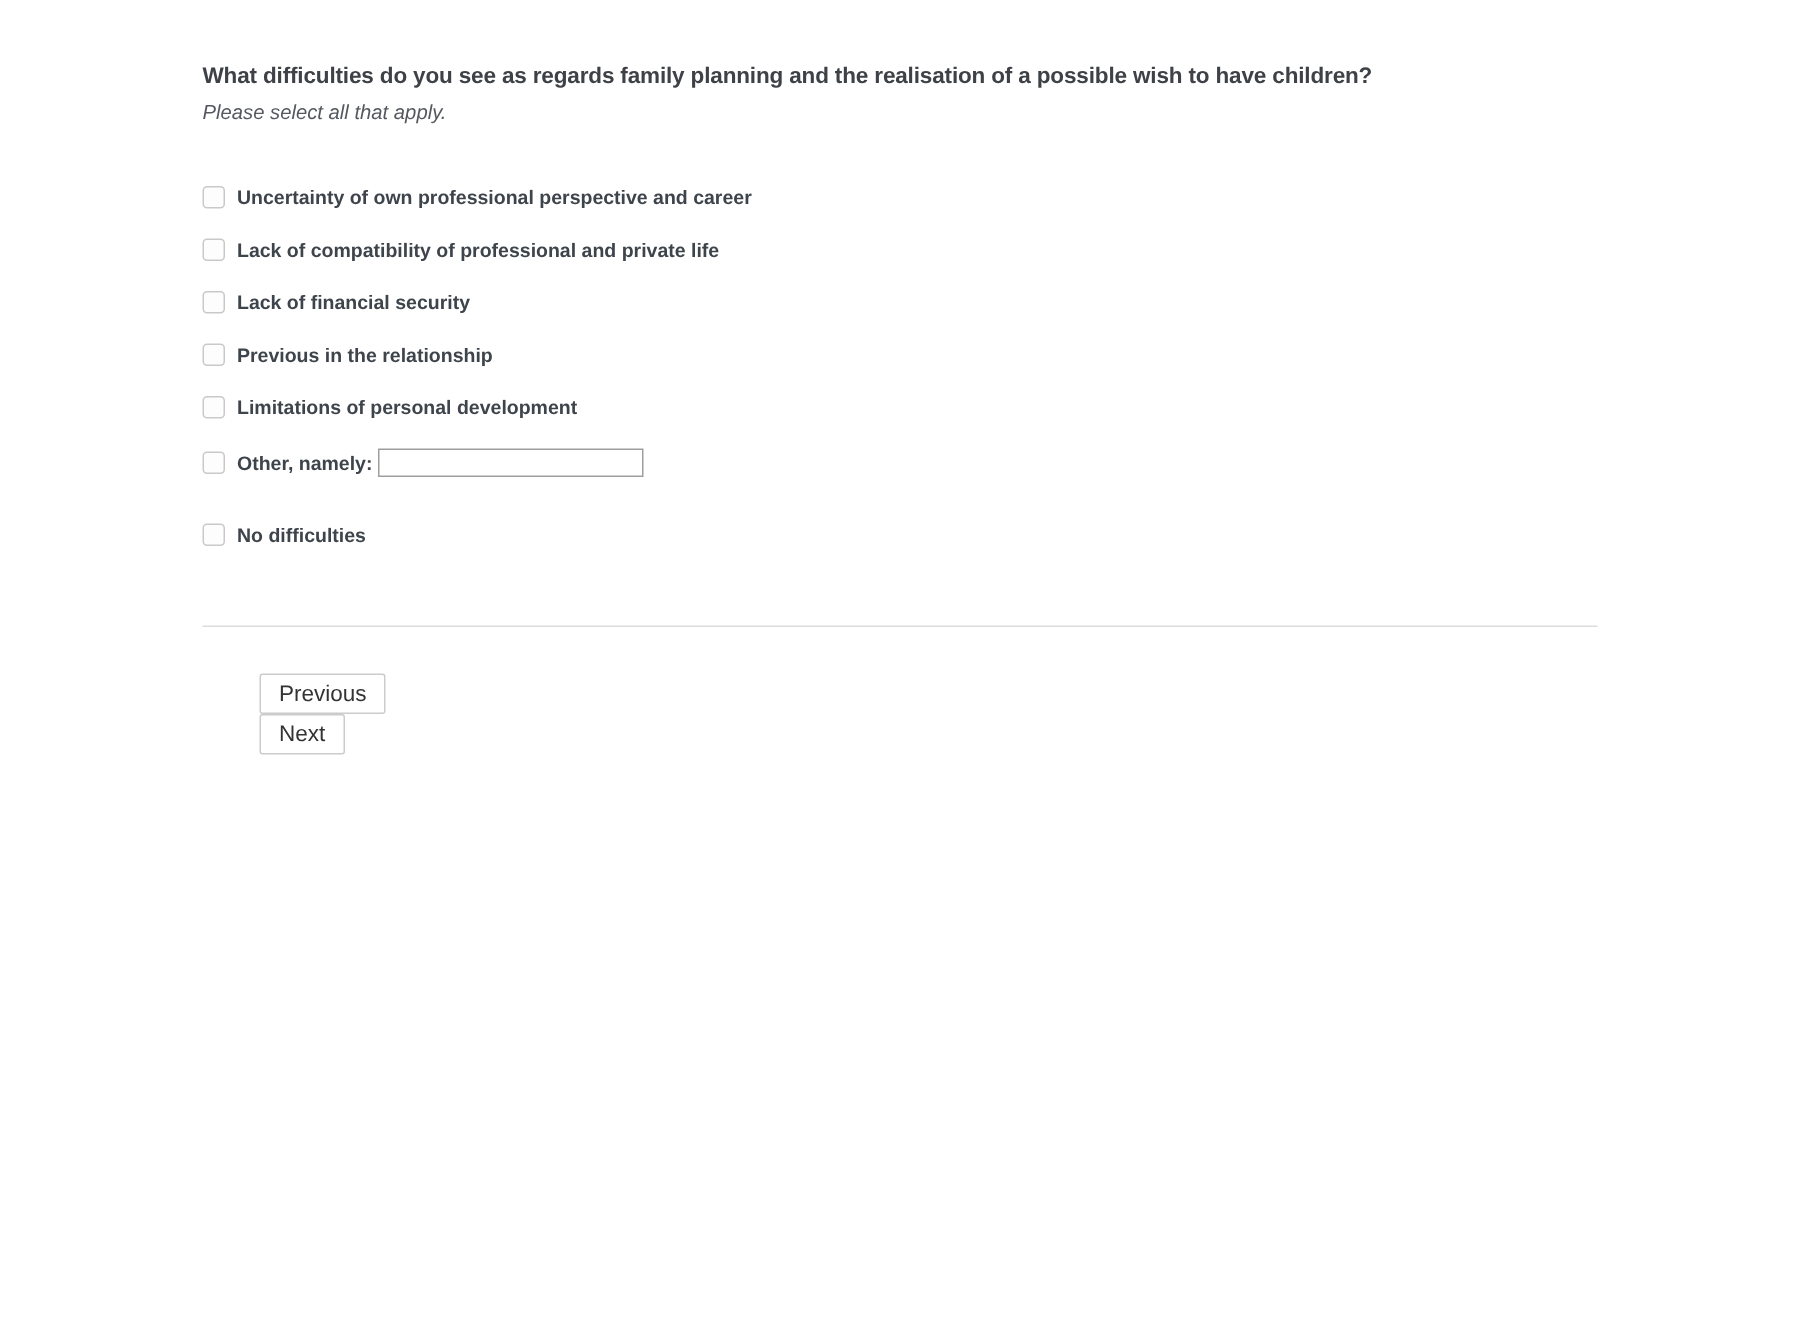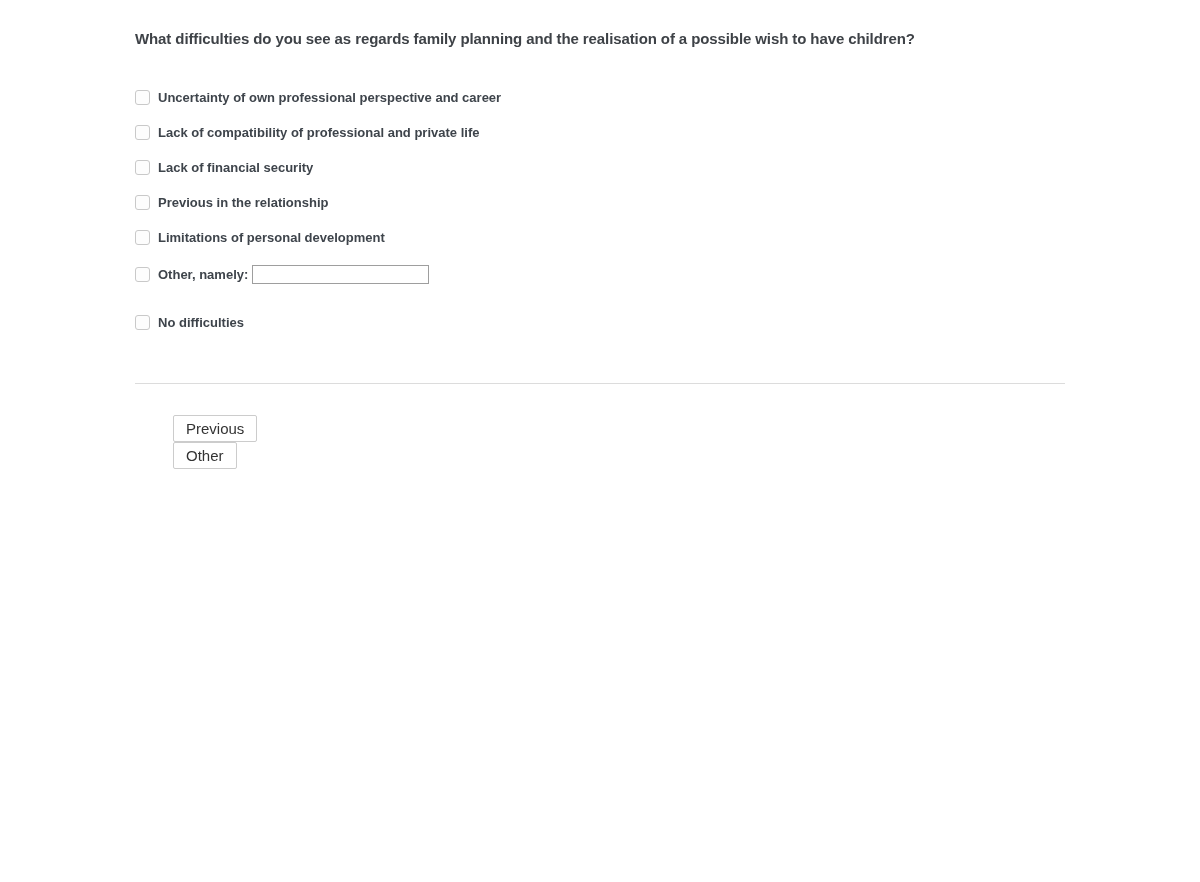--- a/index.html
+++ b/index.html
@@ -11,21 +11,21 @@
   }
   .page {
     width: 1200px;
     height: 882px;
     background: #ffffff;
     overflow: hidden;
   }
   .container {
     width: 930px;
     margin-left: 135px;
-    padding-top: 28px;
+    padding-top: 40px;
   }
   .question-title {
     margin: 0;
     font-size: 15px;
     line-height: 22px;
     font-weight: bold;
     letter-spacing: -0.1px;
     color: #3e4247;
   }
   .question-instruction {
@@ -103,20 +103,21 @@
   }
 </style>
 </head>
 <body>
 
 <div class="page">
   <div class="container">
 
     <h1 class="question-title">What difficulties do you see as regards family planning and the realisation of a possible wish to have children?</h1>
 
+    <p class="question-instruction">Please select all that apply.</p>
 
     <div class="options">
 
       <label class="option">
         <span class="checkbox"></span>
         <span class="option-label">Uncertainty of own professional perspective and career</span>
       </label>
 
       <label class="option">
         <span class="checkbox"></span>
@@ -148,17 +149,17 @@
         <span class="checkbox"></span>
         <span class="option-label">No difficulties</span>
       </label>
 
     </div>
 
     <hr class="divider">
 
     <div class="nav-row">
       <button class="nav-btn">Previous</button>
-      <button class="nav-btn">Other</button>
+      <button class="nav-btn">Next</button>
     </div>
 
   </div>
 </div>
 
 </body></html>

